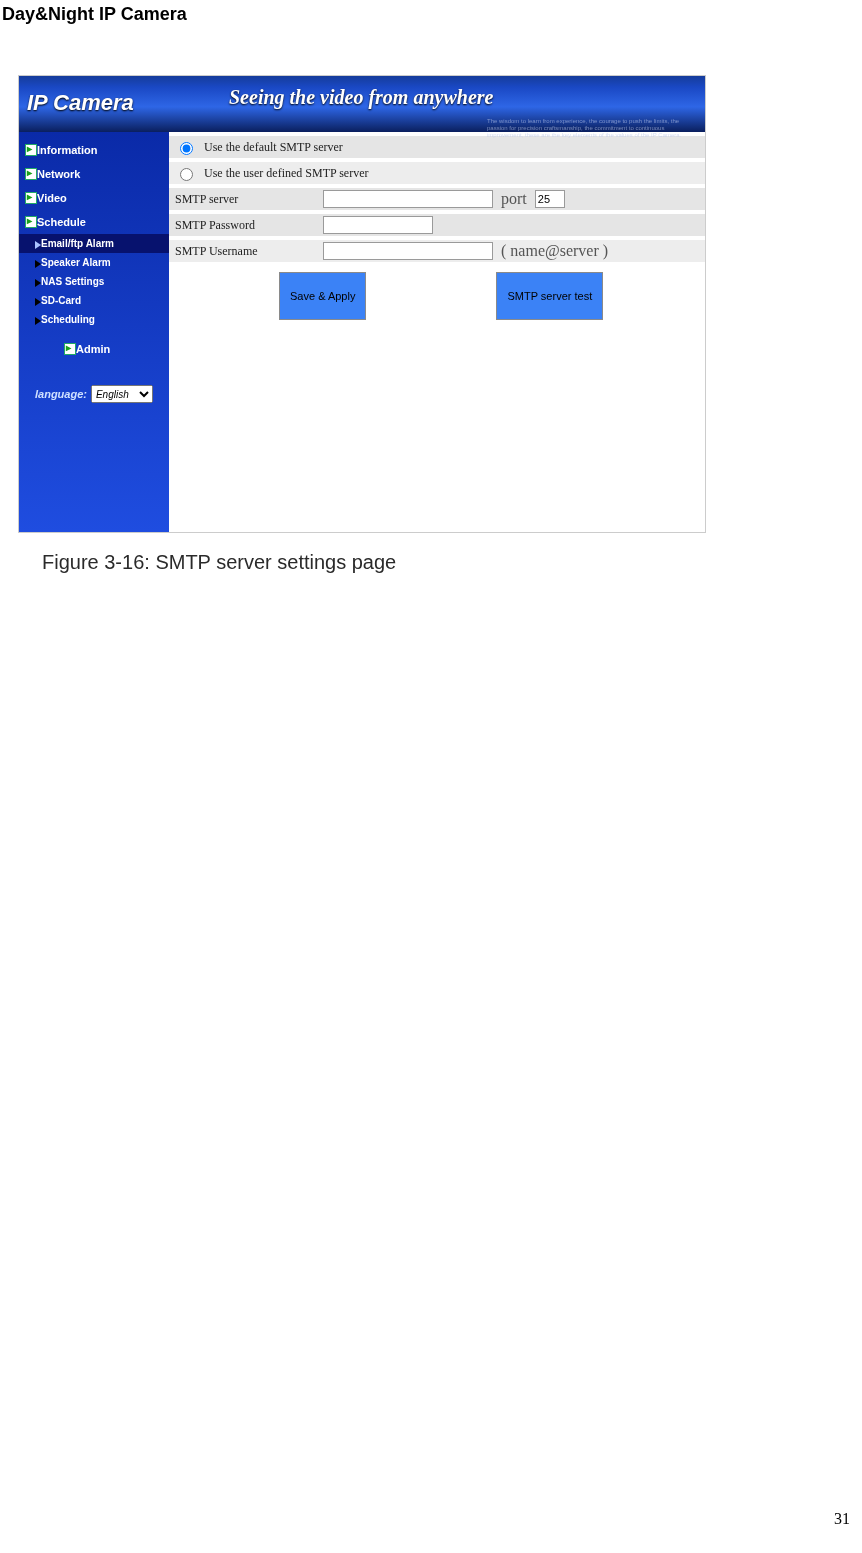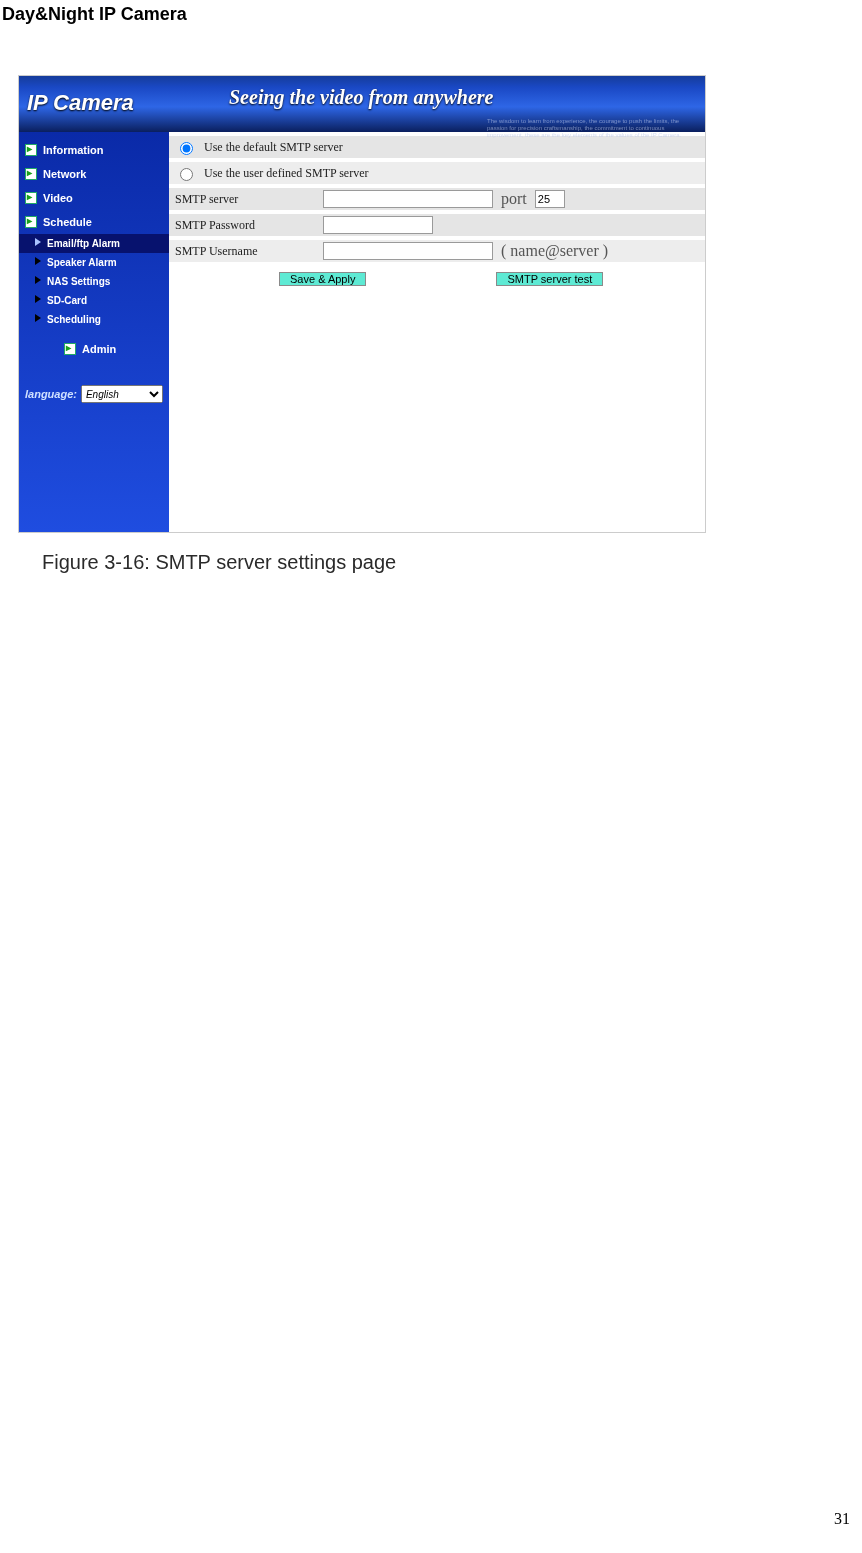--- a/index.html
+++ b/index.html
@@ -64,40 +64,40 @@
   .sidebar {
     width: 150px;
     background: linear-gradient(180deg,#0a2aa8 0%, #1f4de0 100%);
     color: #fff;
     font-size: 11px;
     font-weight: bold;
     padding-top: 6px;
   }
   .nav-item {
     display: flex;
-    align-items: flex-start;
-    gap: 6px;
+    align-items: flex-end;
+    gap: 0;
     padding: 4px 6px;
     cursor: pointer;
   }
   .nav-item.top { padding-top:6px; padding-bottom:6px; }
   .nav-sub { padding-left: 16px; font-size: 10px; font-weight: bold; }
   .nav-sub.active {
     background: #07126e;
   }
   .ico-sq {
     width: 12px; height: 12px; background:#fff; border:1px solid #2a6; position:relative; flex:none;
   }
   .ico-sq::after{content:"▸"; position:absolute; left:1px; top:-2px; font-size:10px; color:#19a31a;}
   .ico-play { width:0;height:0;border-left:6px solid #0b0b6b;border-top:4px solid transparent;border-bottom:4px solid transparent; flex:none;}
   .ico-play.blue{border-left-color:#a9c3ff;}
   .ico-arr { width:0;height:0;border-left:6px solid #000;border-top:4px solid transparent;border-bottom:4px solid transparent; flex:none;}
   .lang-row{
     margin-top:20px;
-    padding:4px 6px;
+    padding:4px 16px;
     font-weight:bold;
     font-style:italic;
     color:#cfe0ff;
     font-size:11px;
     display:flex;align-items:center;gap:4px;
   }
   .lang-row select{
     font-size:10px; height:18px; width:86px;font-style:italic;
   }
   
@@ -141,23 +141,23 @@
   .setting-row .pwd{width:110px;}
   .hint{font-size:16px; color:#555;}
   .btn-row{
     display:flex;
     gap:130px;
     justify-content:flex-start;
     padding:10px 0 6px 110px;
   }
   .btn-row button{
     font-size:11px;
-    padding:0 10px;
+    padding:17px 10px;
     border:1px solid #8a8a8a;
-    background:#5eead4;
+    background:#3b82f6;
     cursor:pointer;
   }
   
   .caption{
     margin: 18px 0 0 42px;
     font-family: Arial,Helvetica,sans-serif;
     font-size: 20px;
     color:#2a2a2a;
   }
   .page-number{

